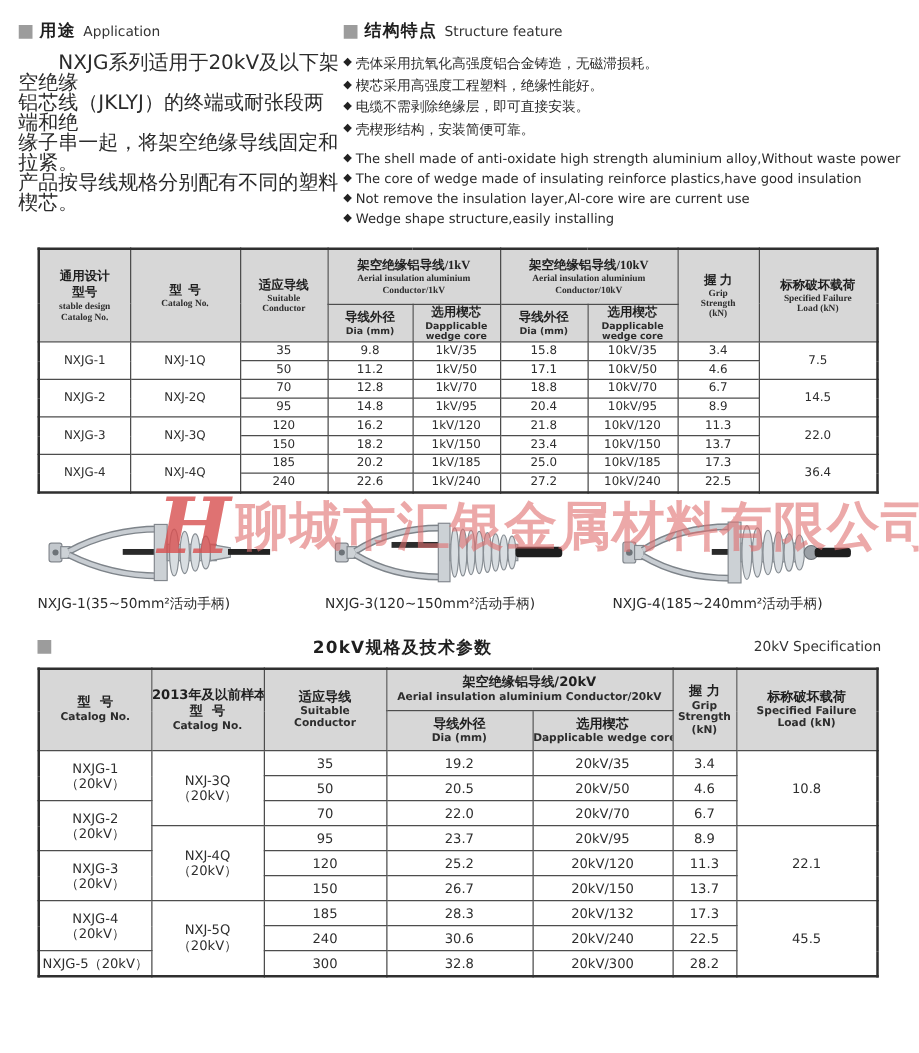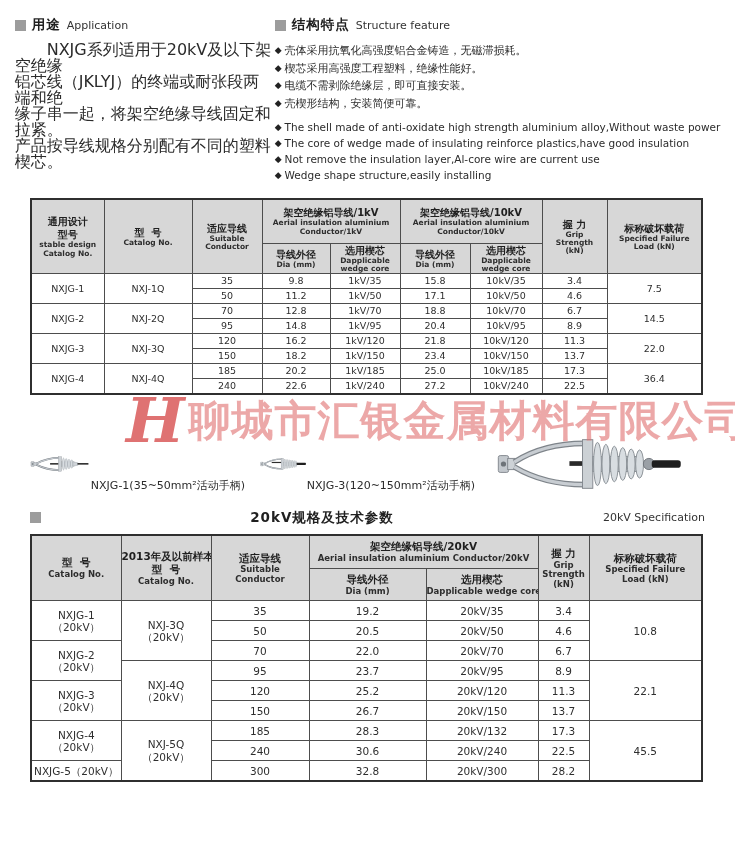--- a/index.html
+++ b/index.html
@@ -30,21 +30,21 @@
 
   
   table.spec { border-collapse:collapse; table-layout:fixed; width:671px;
                border:2px solid #2f2f2f; background:#fff; }
   table.spec th, table.spec td { border:1px solid #4d4d4d; text-align:center;
                vertical-align:middle; padding:0; overflow:hidden; }
   table.spec thead th { background:#d7d7d7; }
   .hzh { white-space:pre; line-height:1.3; color:#1f1f1f; }
   .hen { white-space:pre; line-height:1.12; color:#2d2d2d; }
   
-  .t1 .h1 { height:44px; } .t1 .h2 { height:30px; }
+  .t1 .h1 { height:44px;font-family:Liberation Serif, serif; } .t1 .h2 { height:30px; }
   .t1 .hzh { font-size:10px; } .t1 .hen { font-size:7.5px; }
   .t1 tbody tr { height:15px; }
   .t1 tbody td { font-size:9.5px; line-height:1.05; }
   
   .t2 .h1 { height:34px; } .t2 .h2 { height:32px; }
   .t2 .hzh { font-size:10.5px; } .t2 .hen { font-size:8.5px; }
   .t2 tbody tr { height:20px; }
   .t2 tbody td { font-size:10.5px; line-height:1.15; }
   .multiline { white-space:pre; }
 
@@ -54,21 +54,21 @@
   .watermark { position:absolute; left:126px; top:384px; width:586px; height:74px;
                display:flex; align-items:center; z-index:6; pointer-events:none; }
   .wm-logo { font-family:"DejaVu Serif","Liberation Serif",serif; font-style:italic;
              font-weight:bold; font-size:62px; line-height:1; color:#d84f4f; opacity:.8;
              margin-right:4px; }
   .wm-text { font-size:42px; font-weight:bold; letter-spacing:1px; white-space:nowrap;
              color:#e07070; opacity:.6; }
 
   
   .products { display:flex; justify-content:space-between; margin-top:18px; height:80px; }
-  .products figure { width:215px; display:flex; flex-direction:row; align-items:flex-end; }
+  .products figure { width:215px; display:flex; flex-direction:column; align-items:flex-start; }
   .products svg { width:200px; height:58px; display:block; }
   .products figcaption { font-size:11px; color:#2b2b2b; margin-top:4px; white-space:nowrap; }
 </style>
 </head>
 <body>
 
 <div class="page">
 
   <div class="top-row">
     <section class="app-col">
@@ -346,20 +346,21 @@
         <rect x="103" y="23" width="52" height="16" fill="#c3c8cd" stroke="#878d93"></rect>
         <ellipse cx="108" cy="31" rx="4.2" ry="23" fill="#d8dde1" stroke="#878d93"></ellipse>
         <ellipse cx="117" cy="31" rx="4.2" ry="21" fill="#d8dde1" stroke="#878d93"></ellipse>
         <ellipse cx="126" cy="31" rx="4.2" ry="19" fill="#d8dde1" stroke="#878d93"></ellipse>
         <ellipse cx="135" cy="31" rx="4.2" ry="17.5" fill="#d8dde1" stroke="#878d93"></ellipse>
         <ellipse cx="144" cy="31" rx="4.2" ry="16" fill="#d8dde1" stroke="#878d93"></ellipse>
         <ellipse cx="153" cy="31" rx="4.2" ry="15" fill="#d8dde1" stroke="#878d93"></ellipse>
         <circle cx="163" cy="31" r="6" fill="#9aa0a6" stroke="#6f757b"></circle>
         <rect x="166" y="27" width="31" height="8" rx="3" fill="#1e1e1e"></rect>
       </svg>
+      <figcaption>NXJG-4(185~240mm²活动手柄)</figcaption>
     </figure>
   </div>
 
   <div class="sec-title table-title" style="margin-top:16px;justify-content:space-between;">
     <span class="sq"></span>
     <span class="zh">20kV规格及技术参数</span>
     <span class="en">20kV Specification</span>
   </div>
 
   <table class="spec t2">

